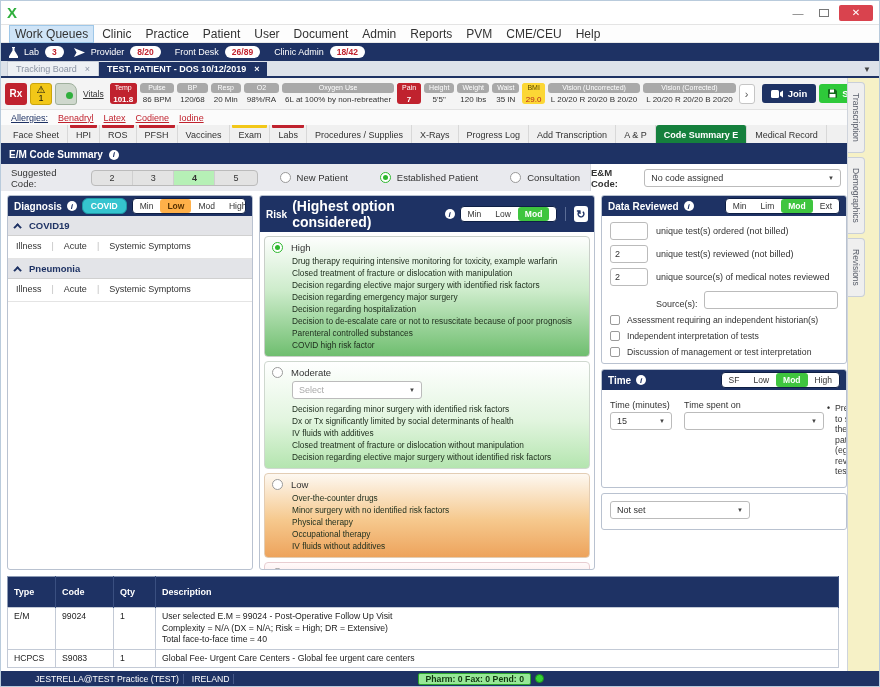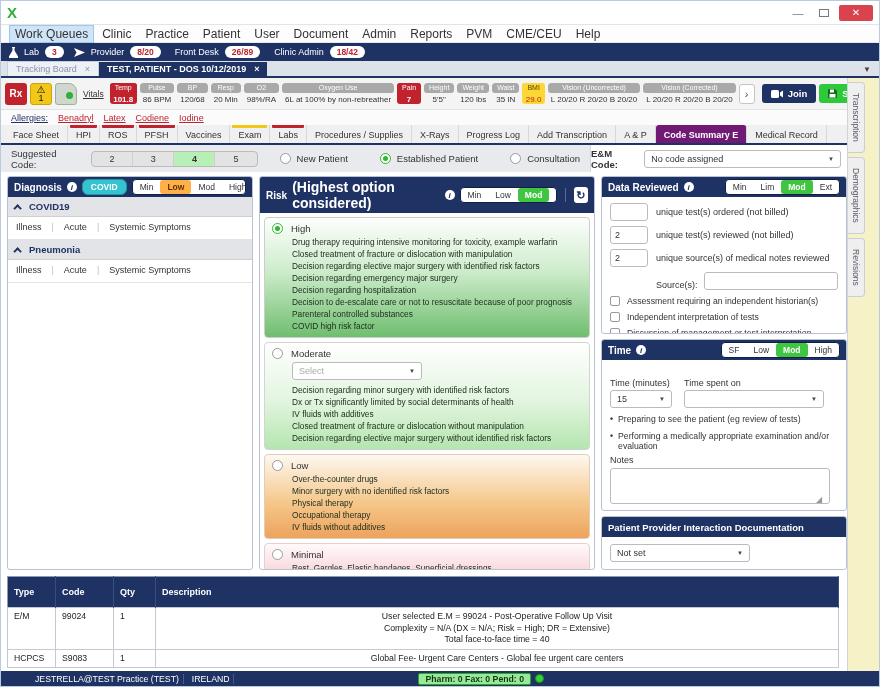--- a/index.html
+++ b/index.html
@@ -61,21 +61,21 @@
   
   .allergybar { height:15px; display:flex; align-items:center; gap:10px; padding:0 10px; background:#fbfbfb; }
   .allergy-label { font-size:9px; color:#1e3264; text-decoration:underline; }
   .allergy-item { font-size:9px; color:#c0222e; text-decoration:underline; }
 
   
   .charttabs { height:20px; background:#f0f0f0; display:flex; align-items:stretch; padding-left:4px; border-bottom:2px solid #1e3264; }
   .ctab { position:relative; font-size:9px; color:#333; padding:4px 8px 2px 8px; border-right:1px solid #d8d8d8; white-space:nowrap; display:flex; align-items:center; }
   .ctab .accent { position:absolute; top:0; left:2px; right:2px; height:3px; border-radius:0 0 1px 1px; }
   .accent.red { background:#c0222e; } .accent.yellow { background:#f2c718; }
-  .ctab.active { background:#701a75; color:#fff; font-weight:bold; border-radius:3px 3px 0 0; }
+  .ctab.active { background:#15803d; color:#fff; font-weight:bold; border-radius:3px 3px 0 0; }
 
   
   .em-header { height:19px; background:#1e3264; color:#fff; display:flex; align-items:center; gap:6px; padding:0 8px; font-size:10px; font-weight:bold; }
   .info { width:10px; height:10px; border-radius:50%; background:#fff; color:#1e3264; font-size:8px; font-weight:bold; font-style:italic; display:inline-flex; align-items:center; justify-content:center; flex:none; }
   .info::after { content:"i"; }
   .suggested-row { height:27px; display:flex; align-items:center; }
   .sr-left { width:590px; height:100%; background:#e9eaee; display:flex; align-items:center; gap:8px; padding:0 10px; border-right:1px solid #d6d8de; }
   .sr-label { font-size:9.5px; color:#333; }
   .code-group { display:flex; border:1px solid #bbb; border-radius:4px; overflow:hidden; background:#e3e3e3; }
   .code-btn { width:42px; text-align:center; font-size:9px; color:#333; padding:2px 0; border-right:1px solid #cfcfcf; }
@@ -134,37 +134,37 @@
   .dr-body { padding:6px 8px; display:flex; flex-direction:column; gap:5px; }
   .dr-row { display:flex; align-items:center; gap:8px; }
   .dr-input { width:38px; height:18px; border:1px solid #bbb; border-radius:3px; font-size:9px; padding:0 4px; font-family:"Liberation Sans",sans-serif; color:#333; }
   .dr-label { font-size:9px; color:#333; }
   .source-row { display:flex; align-items:flex-end; gap:6px; margin-left:46px; }
   .source-input { flex:1; height:18px; border:1px solid #bbb; border-radius:3px; font-size:9px; padding:0 4px; }
   .check-row { display:flex; align-items:center; gap:7px; margin-top:1px; }
   .checkbox { width:10px; height:10px; border:1px solid #9a9a9a; border-radius:2px; background:#fff; flex:none; }
   .check-label { font-size:8.7px; color:#333; }
 
-  .time-body { padding:18px 8px; display:flex; flex-direction:column; gap:3px; }
+  .time-body { padding:10px 8px; display:flex; flex-direction:row; gap:3px; }
   .time-selects { display:flex; gap:12px; }
   .time-col { display:flex; flex-direction:column; gap:2px; }
   .tlabel { font-size:9px; color:#333; }
   .bullet-item { font-size:8.7px; color:#333; display:flex; gap:5px; margin-top:3px; line-height:10.5px; }
   .bullet-item::before { content:"•"; font-weight:bold; }
   .notes-area { width:220px; height:36px; border:1px solid #bbb; border-radius:3px; resize:none; font-family:"Liberation Sans",sans-serif; font-size:9px; }
   .resize-grip { font-size:8px; color:#999; margin:-12px 0 0 206px; pointer-events:none; }
 
   .ppid-body { padding:7px 8px 10px 8px; }
   .ppid-head { font-size:9.5px; }
 
   
   .codes-table { margin:2px 6px 3px 6px; border:1px solid #8d9bb5; border-collapse:collapse; width:832px; }
   .codes-table th { background:#1e3264; color:#fff; font-size:9px; text-align:left; padding:10px 6px; font-weight:bold; border-right:1px solid #3a4f80; }
   .codes-table td { font-size:8.7px; color:#222; padding:3px 6px; border:1px solid #c3cad6; vertical-align:top; }
-  .desc-line { line-height:11.5px; white-space:nowrap;text-align:center; }
+  .desc-line { line-height:11.5px; white-space:nowrap; }
 
   
   .statusbar { height:15px; background:#1e3264; display:flex; align-items:center; gap:4px; padding:0 4px 0 30px; }
   .status-text { color:#fff; font-size:8.7px; white-space:nowrap; padding:0 4px; border-right:1px solid #46598a; }
   .status-pill { margin-left:180px; background:#97e897; border:1px solid #2aa52a; color:#10380f; font-size:8.7px; font-weight:bold; padding:0 6px; border-radius:2px; }
   .status-dot { width:9px; height:9px; border-radius:50%; background:#35d435; border:1px solid #1d8f1d; }
 
   
   .rail { width:34px; background:#f6f1c6; display:flex; flex-direction:column; align-items:center; padding-top:4px; gap:4px; border-left:1px solid #cfd4dc; }
   .rail-tab { writing-mode:vertical-rl; font-size:8.5px; color:#5a5f6b; background:#efefef; border:1px solid #c9cfd9; border-left:none; border-radius:0 4px 4px 0; padding:10px 3px; align-self:flex-start; }
@@ -344,20 +344,24 @@
           </span>
         <span class="ctab">Procedures / Supplies</span>
         <span class="ctab">X-Rays</span>
         <span class="ctab">Progress Log</span>
         <span class="ctab">Add Transcription</span>
         <span class="ctab">A &amp; P</span>
         <span class="ctab active">Code Summary E</span>
         <span class="ctab">Medical Record</span>
       </div>
 
+      <div class="em-header">
+        <span>E/M Code Summary</span>
+        <span class="info"></span>
+      </div>
 
       <div class="suggested-row">
         <div class="sr-left">
           <span class="sr-label">Suggested Code:</span>
           <div class="code-group">
             <span class="code-btn">2</span>
             <span class="code-btn">3</span>
             <span class="code-btn sel">4</span>
             <span class="code-btn">5</span>
           </div>
@@ -578,23 +582,20 @@
               <div class="bullet-item">
                   <span>Performing a medically appropriate examination and/or evaluation</span>
                 </div>
               <span class="tlabel">Notes</span>
               <textarea class="notes-area" style=""></textarea>
               <div class="resize-grip">◢</div>
             </div>
           </div>
 
           <div class="panel">
-            <div class="panel-head ppid-head">
-              <span>Patient Provider Interaction Documentation</span>
-            </div>
             <div class="ppid-body">
               <div class="select" style="width:140px">
                 <span>Not set</span>
                 <span class="arrow">▼</span>
               </div>
             </div>
           </div>
 
         </div>
       </div>

